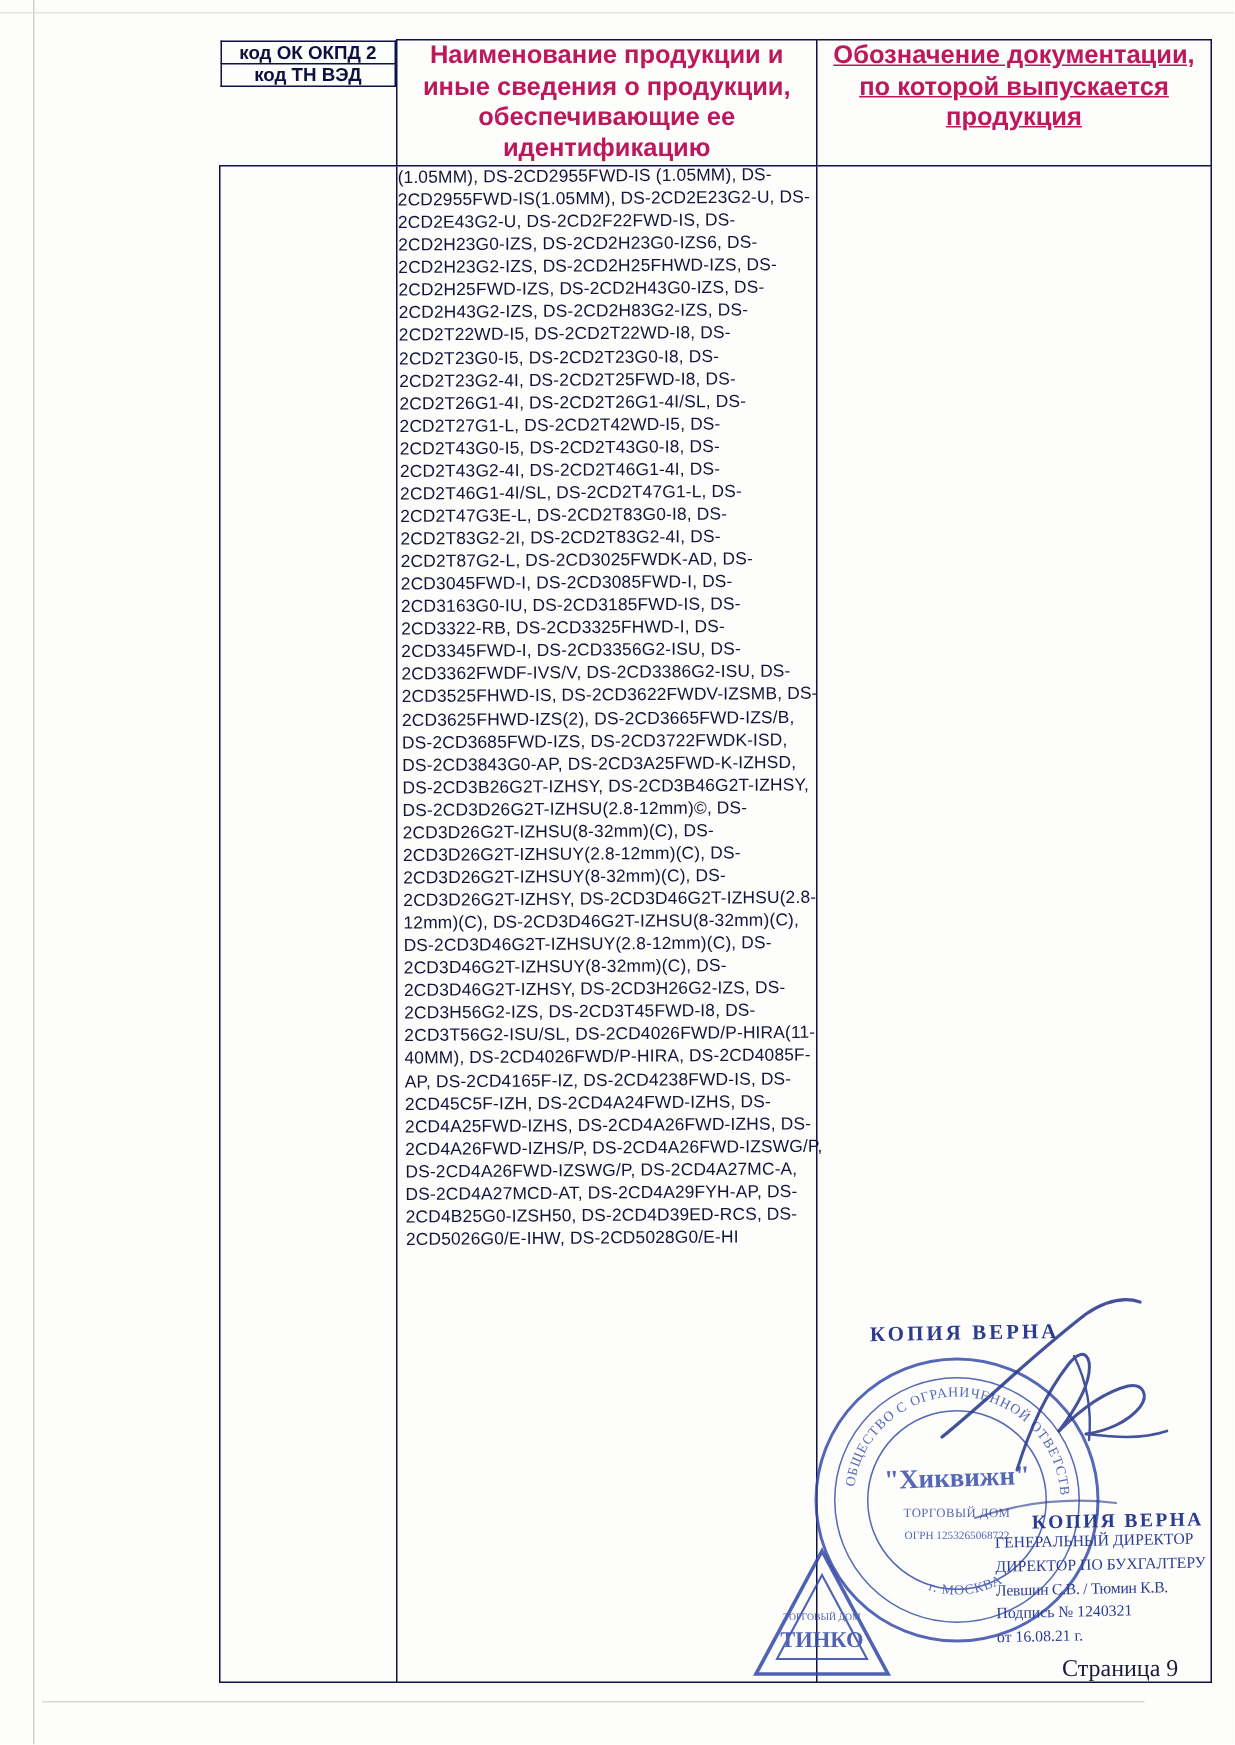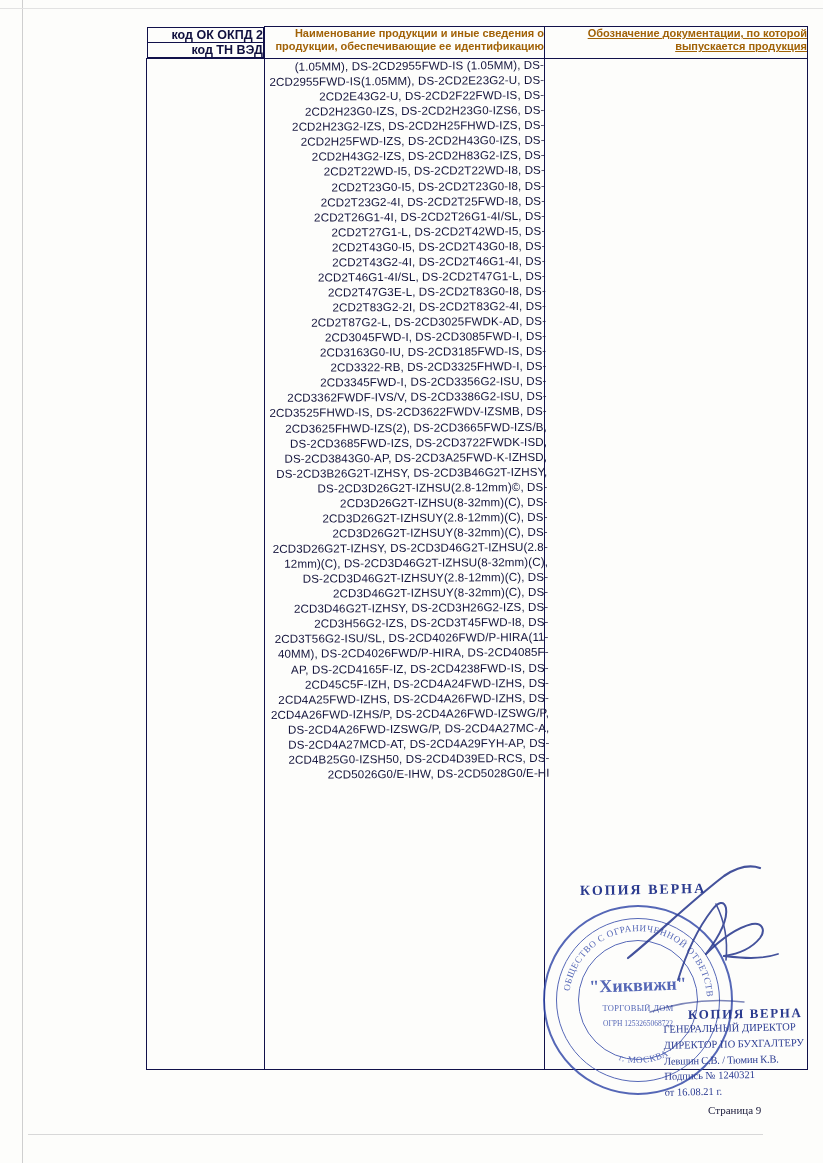--- a/index.html
+++ b/index.html
@@ -52,33 +52,32 @@
     left: 146px;
     top: 26px;
     width: 661px;
     border-collapse: collapse;
     table-layout: fixed;
   }
   .doc-table td, .doc-table th {
     border: 1px solid #11114a;
     vertical-align: top;
     padding: 0;
-    text-align: right;
   }
   .col-code { width: 118px; }
   .col-name { width: 280px; }
   .col-doc  { width: 263px; }
 
   .hdr-cell {
     text-align: center;
-    font-size: 11px;
+    font-size: 17px;
     font-weight: 700;
     line-height: 1.22;
     padding: 5px 4px;
-    color: #a16207;
+    color: #be185d;
   }
   .hdr-code-1, .hdr-code-2 {
     text-align: center;
     font-size: 12.5px;
     font-weight: 700;
     padding: 5px 3px;
     color: #10103f;
   }
   .hdr-name {
     padding: 6px 6px 7px 6px;
@@ -239,21 +238,21 @@
     height: 190px;
     opacity: .88;
   }
   .signature svg { width: 230px; height: 190px; }
 
   .page-num {
     position: absolute;
     left: 684px;
     top: 1104px;
     font-family: "Liberation Serif", serif;
-    font-size: 11px;
+    font-size: 16px;
     color: #1a1a3a;
   }
 </style>
 </head>
 <body>
 
 <div class="page">
   <div class="scan-edge-left"></div>
   <div class="scan-edge-top"></div>
   <div class="scan-edge-bottom"></div>
@@ -308,20 +307,28 @@
           <text>
             <textPath href="#arcBottom" startOffset="40%">г. МОСКВА</textPath>
           </text>
         </svg>
       </div>
       <div class="center-name">"Хиквижн"</div>
       <div class="center-sub">ТОРГОВЫЙ ДОМ</div>
       <div class="ogrn">ОГРН  1253265068722</div>
     </div>
 
+    <div class="tri-stamp">
+      <svg viewBox="0 0 96 92" xmlns="http://www.w3.org/2000/svg">
+        <polygon points="48,4 92,86 4,86" fill="none" stroke="#3147a8" stroke-width="2.4"></polygon>
+        <polygon points="48,20 78,76 18,76" fill="none" stroke="#3147a8" stroke-width="1.4"></polygon>
+        <text x="48" y="68" text-anchor="middle" font-family="Liberation Serif, serif" font-size="15" font-weight="bold" fill="#3147a8">ТИНКО</text>
+        <text x="48" y="50" text-anchor="middle" font-family="Liberation Serif, serif" font-size="6.5" fill="#3147a8">ТОРГОВЫЙ ДОМ</text>
+      </svg>
+    </div>
 
     <div class="signature">
       <svg viewBox="0 0 230 190" xmlns="http://www.w3.org/2000/svg">
         <path d="M8,96 C40,70 70,40 104,14 C116,6 128,2 140,6" fill="none" stroke="#2b3b8f" stroke-width="2.2" stroke-linecap="round"></path>
         <path d="M58,118 C66,92 78,66 92,48 C98,40 104,38 106,46 C108,58 98,76 86,92" fill="none" stroke="#2b3b8f" stroke-width="2" stroke-linecap="round"></path>
         <path d="M86,92 C100,78 116,66 132,62 C142,60 146,68 140,76 C132,86 118,92 104,94" fill="none" stroke="#2b3b8f" stroke-width="2" stroke-linecap="round"></path>
         <path d="M104,94 C122,96 140,98 158,92" fill="none" stroke="#2b3b8f" stroke-width="1.8" stroke-linecap="round"></path>
         <path d="M96,42 C104,58 108,78 106,98" fill="none" stroke="#2b3b8f" stroke-width="1.6" stroke-linecap="round"></path>
         <path d="M30,150 C60,140 92,136 124,140" fill="none" stroke="#2b3b8f" stroke-width="1.4" stroke-linecap="round" opacity=".7"></path>
       </svg>

